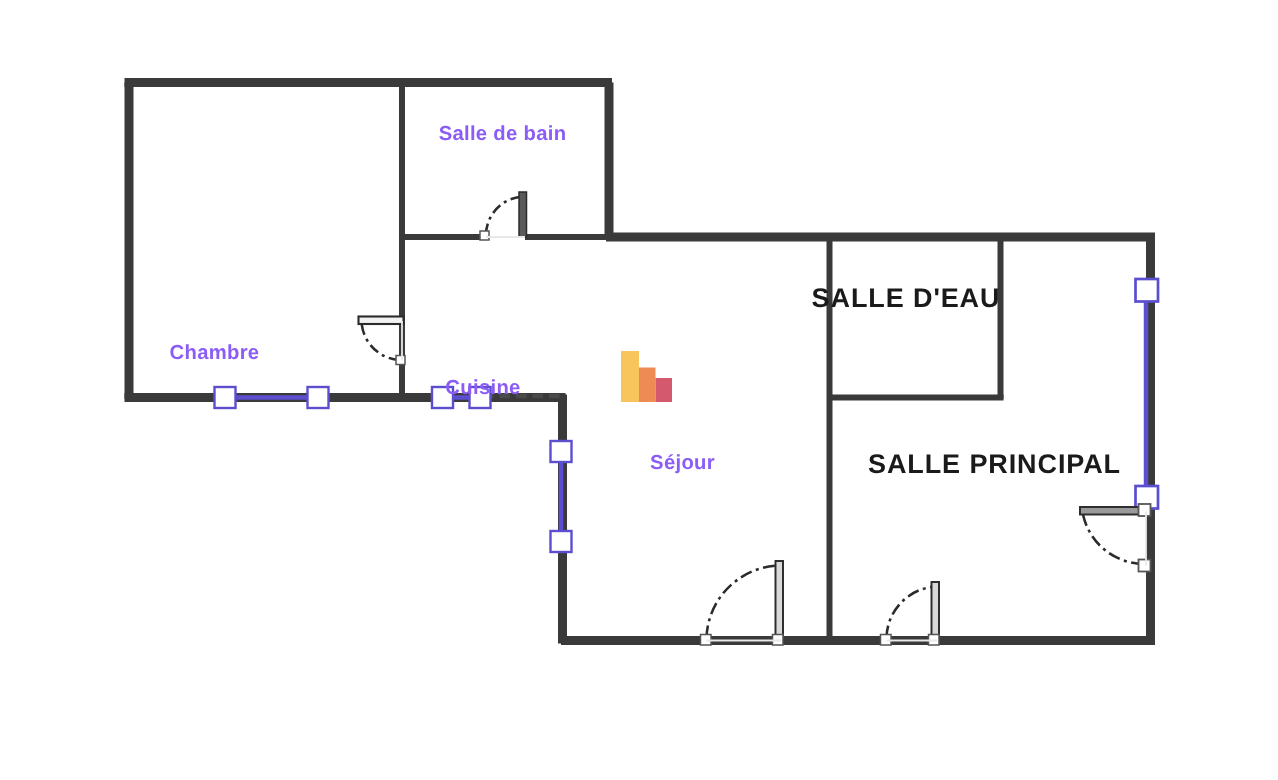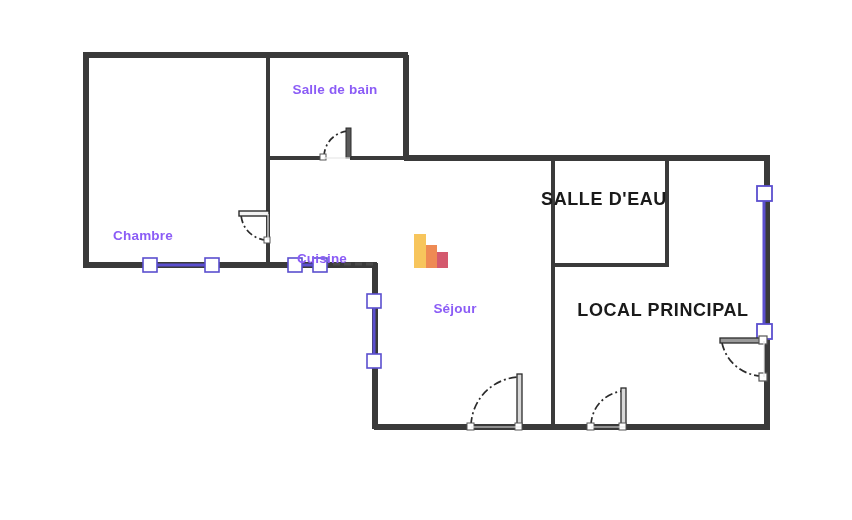--- a/index.html
+++ b/index.html
@@ -179,15 +179,15 @@
   <div class="room-label label-red" style="left:143px; top:187px;margin-top:48px;">Chambre</div>
 
   <div class="room-label label-red" style="left:335px; top:89px;">Salle de bain</div>
 
   <div class="room-label label-red" style="left:322px; top:246px;margin-top:12px;">Cuisine</div>
 
   <div class="room-label label-red" style="left:455px; top:308px;">Séjour</div>
 
   <div class="room-label label-dark" style="left:604px; top:199px;">SALLE D'EAU</div>
 
-  <div class="room-label label-dark" style="left:663px; top:310px;">LOCAL PRINCIPAL</div>
+  <div class="room-label label-dark" style="left:663px; top:310px;">SALLE PRINCIPAL</div>
 
 </div>
 
 </body></html>

